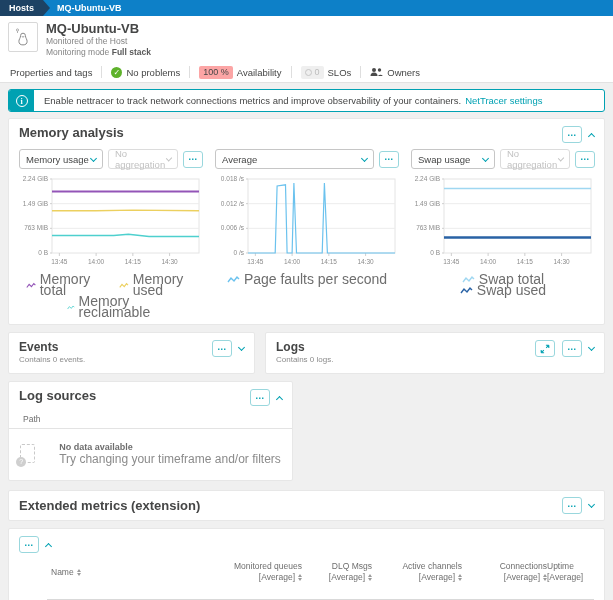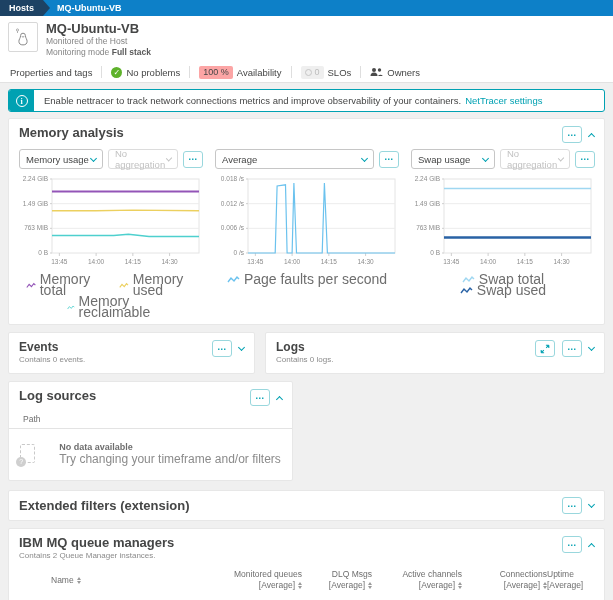--- a/index.html
+++ b/index.html
@@ -401,33 +401,29 @@
     <div class="empty">
       <div class="doc"></div>
       <div>
         <div class="empty-title">No data available</div>
         <div class="empty-hint">Try changing your timeframe and/or filters</div>
       </div>
     </div>
   </div>
 
   <div class="card ext-card" style="margin-top:9px">
-    <div class="card-title">Extended filters (extension)</div>
+    <div class="card-title">Extended metrics (extension)</div>
     <div class="head-btns">
       <button class="morebtn">⋯</button>
       <span class="chev down"></span>
     </div>
   </div>
 
   <div class="card mq-card">
     <div class="card-head">
-      <div>
-        <div class="card-title">IBM MQ queue managers</div>
-        <div class="card-sub">Contains 2 Queue Manager instances.</div>
-      </div>
       <div class="head-btns">
         <button class="morebtn">⋯</button>
         <span class="chev up"></span>
       </div>
     </div>
     <div class="mq-table">
       <div class="tr thead">
           <div class="th left">
             <div class="l2">
               <span>Name</span>

